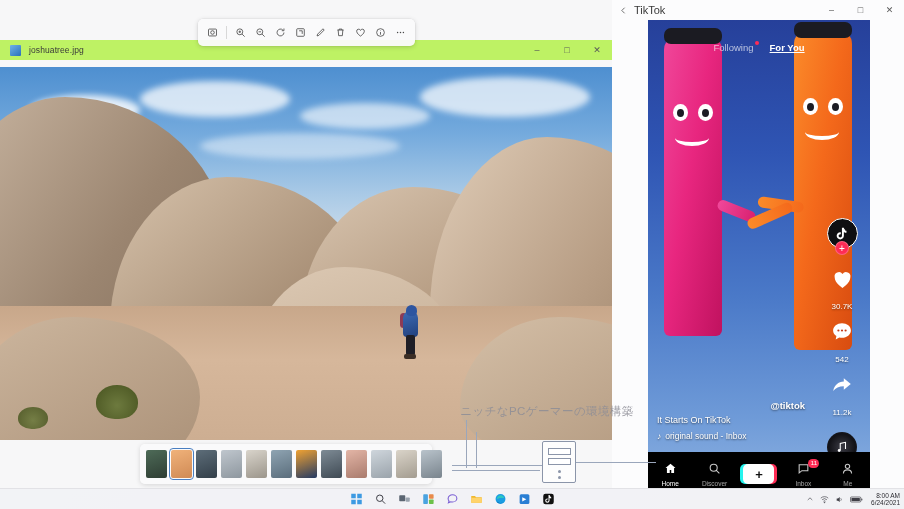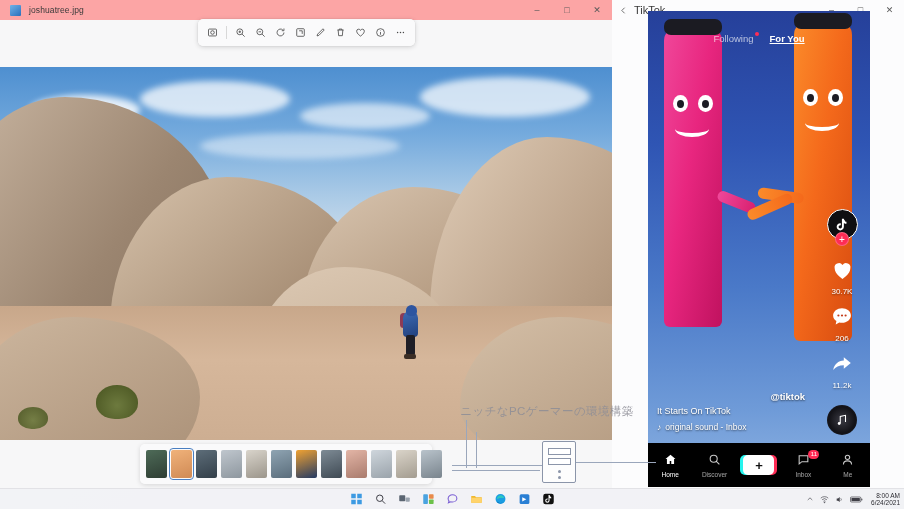--- a/index.html
+++ b/index.html
@@ -17,22 +17,22 @@
     background: linear-gradient(135deg,#eef1f6 0%,#dfe5ee 60%,#cfd7e4 100%);
   }
 
   
   .photos-win {
     position: absolute; left: 0; top: 0; width: 612px; height: 488px;
     background: #f7f7f8;
     overflow: hidden;
   }
   .photos-titlebar {
-    position: relative; height: 20px; background: #fca5a5;
-    display: flex; align-items: center;
+    position: relative; height: 20px; background: #bef264;
+    display: flex; align-items: center; margin-top: 40px;
   }
   .pt-icon {
     width: 11px; height: 11px; margin-left: 10px; margin-right: 8px;
     background: linear-gradient(140deg,#6fb2e8,#2a6fbb);
     border-radius: 1px; flex: none;
   }
   .pt-title { font-size: 8.5px; color: #3a3a3a; letter-spacing: .1px; }
   .pt-ctrls { position: absolute; right: 0; top: 0; height: 20px; display: flex; }
   .pt-btn {
     width: 30px; height: 20px; display: flex; align-items: center; justify-content: center;
@@ -169,21 +169,21 @@
     color: #4a4a4a; font-size: 10px;
   }
   .tk-title { font-size: 11px; color: #3a3a3a; }
   .tk-ctrls { position: absolute; right: 0; top: 0; height: 20px; display: flex; }
   .tk-btn {
     width: 29px; height: 20px; display: flex; align-items: center; justify-content: center;
     font-size: 9px; color: #5a5a5a;
   }
 
   .tk-phone {
-    position: absolute; left: 36px; top: 11px; width: 222px; height: 476px;
+    position: absolute; left: 36px; top: 20px; width: 222px; height: 476px;
     background: #000; overflow: hidden;
   }
   .tk-video {
     position: absolute; inset: 0;
     background:
       linear-gradient(180deg,#26409a 0%,#2f55b4 28%,#4a79c8 58%,#6f9bd8 84%,#8fb3e2 100%);
     overflow: hidden;
   }
   .tube {
     position: absolute; border-radius: 14px 14px 6px 6px;
@@ -250,21 +250,21 @@
   }
   .tk-avatar-plus {
     position: absolute; left: 50%; transform: translateX(-50%); bottom: -6px;
     width: 14px; height: 14px; border-radius: 50%; background: #fe2c55;
     color: #fff; font-size: 10px; line-height: 13px; text-align: center;
     border: 1px solid rgba(255,255,255,.25);
   }
   .tk-act { display: flex; flex-direction: column; align-items: center; margin-bottom: 9px; }
   .tk-act-glyph { color: #fff; line-height: 1; }
   .tk-act-count {
-    font-size: 8px; color: #fff; margin-top: 2px;
+    font-size: 8px; color: #fff; margin-top: 8px;
     text-shadow: 0 1px 2px rgba(0,0,0,.5);
   }
   .tk-disc {
     width: 30px; height: 30px; border-radius: 50%; margin-top: 6px;
     background: radial-gradient(circle at 50% 50%,#3b3b44 0%,#121217 62%,#26262e 100%);
     display: flex; align-items: center; justify-content: center;
     color: #fff; font-size: 12px;
   }
 
   
@@ -557,21 +557,21 @@
 
           <div class="tk-act">
             <span class="tk-act-glyph">
               <svg width="24" height="24" viewBox="0 0 24 24" fill="#fff">
                 <path d="M12 3.3c-4.9 0-8.9 3.2-8.9 7.2 0 2.3 1.3 4.3 3.3 5.6l-.7 3.3 3.6-1.9c.8.2 1.7.3 2.7.3 4.9 0 8.9-3.2 8.9-7.3s-4-7.2-8.9-7.2z"></path>
                 <circle cx="8.4" cy="10.5" r="1.1" fill="#c43c1a"></circle>
                 <circle cx="12" cy="10.5" r="1.1" fill="#c43c1a"></circle>
                 <circle cx="15.6" cy="10.5" r="1.1" fill="#c43c1a"></circle>
               </svg>
             </span>
-            <span class="tk-act-count">206</span>
+            <span class="tk-act-count">542</span>
           </div>
 
           <div class="tk-act">
             <span class="tk-act-glyph">
               <svg width="24" height="24" viewBox="0 0 24 24" fill="#fff">
                 <path d="M13.8 5.2v3.4C8.1 8.9 4.4 12.2 3.2 18c2.4-3.3 5.8-4.8 10.6-4.8v3.5l7-5.8z"></path>
               </svg>
             </span>
             <span class="tk-act-count">11.2k</span>
           </div>

